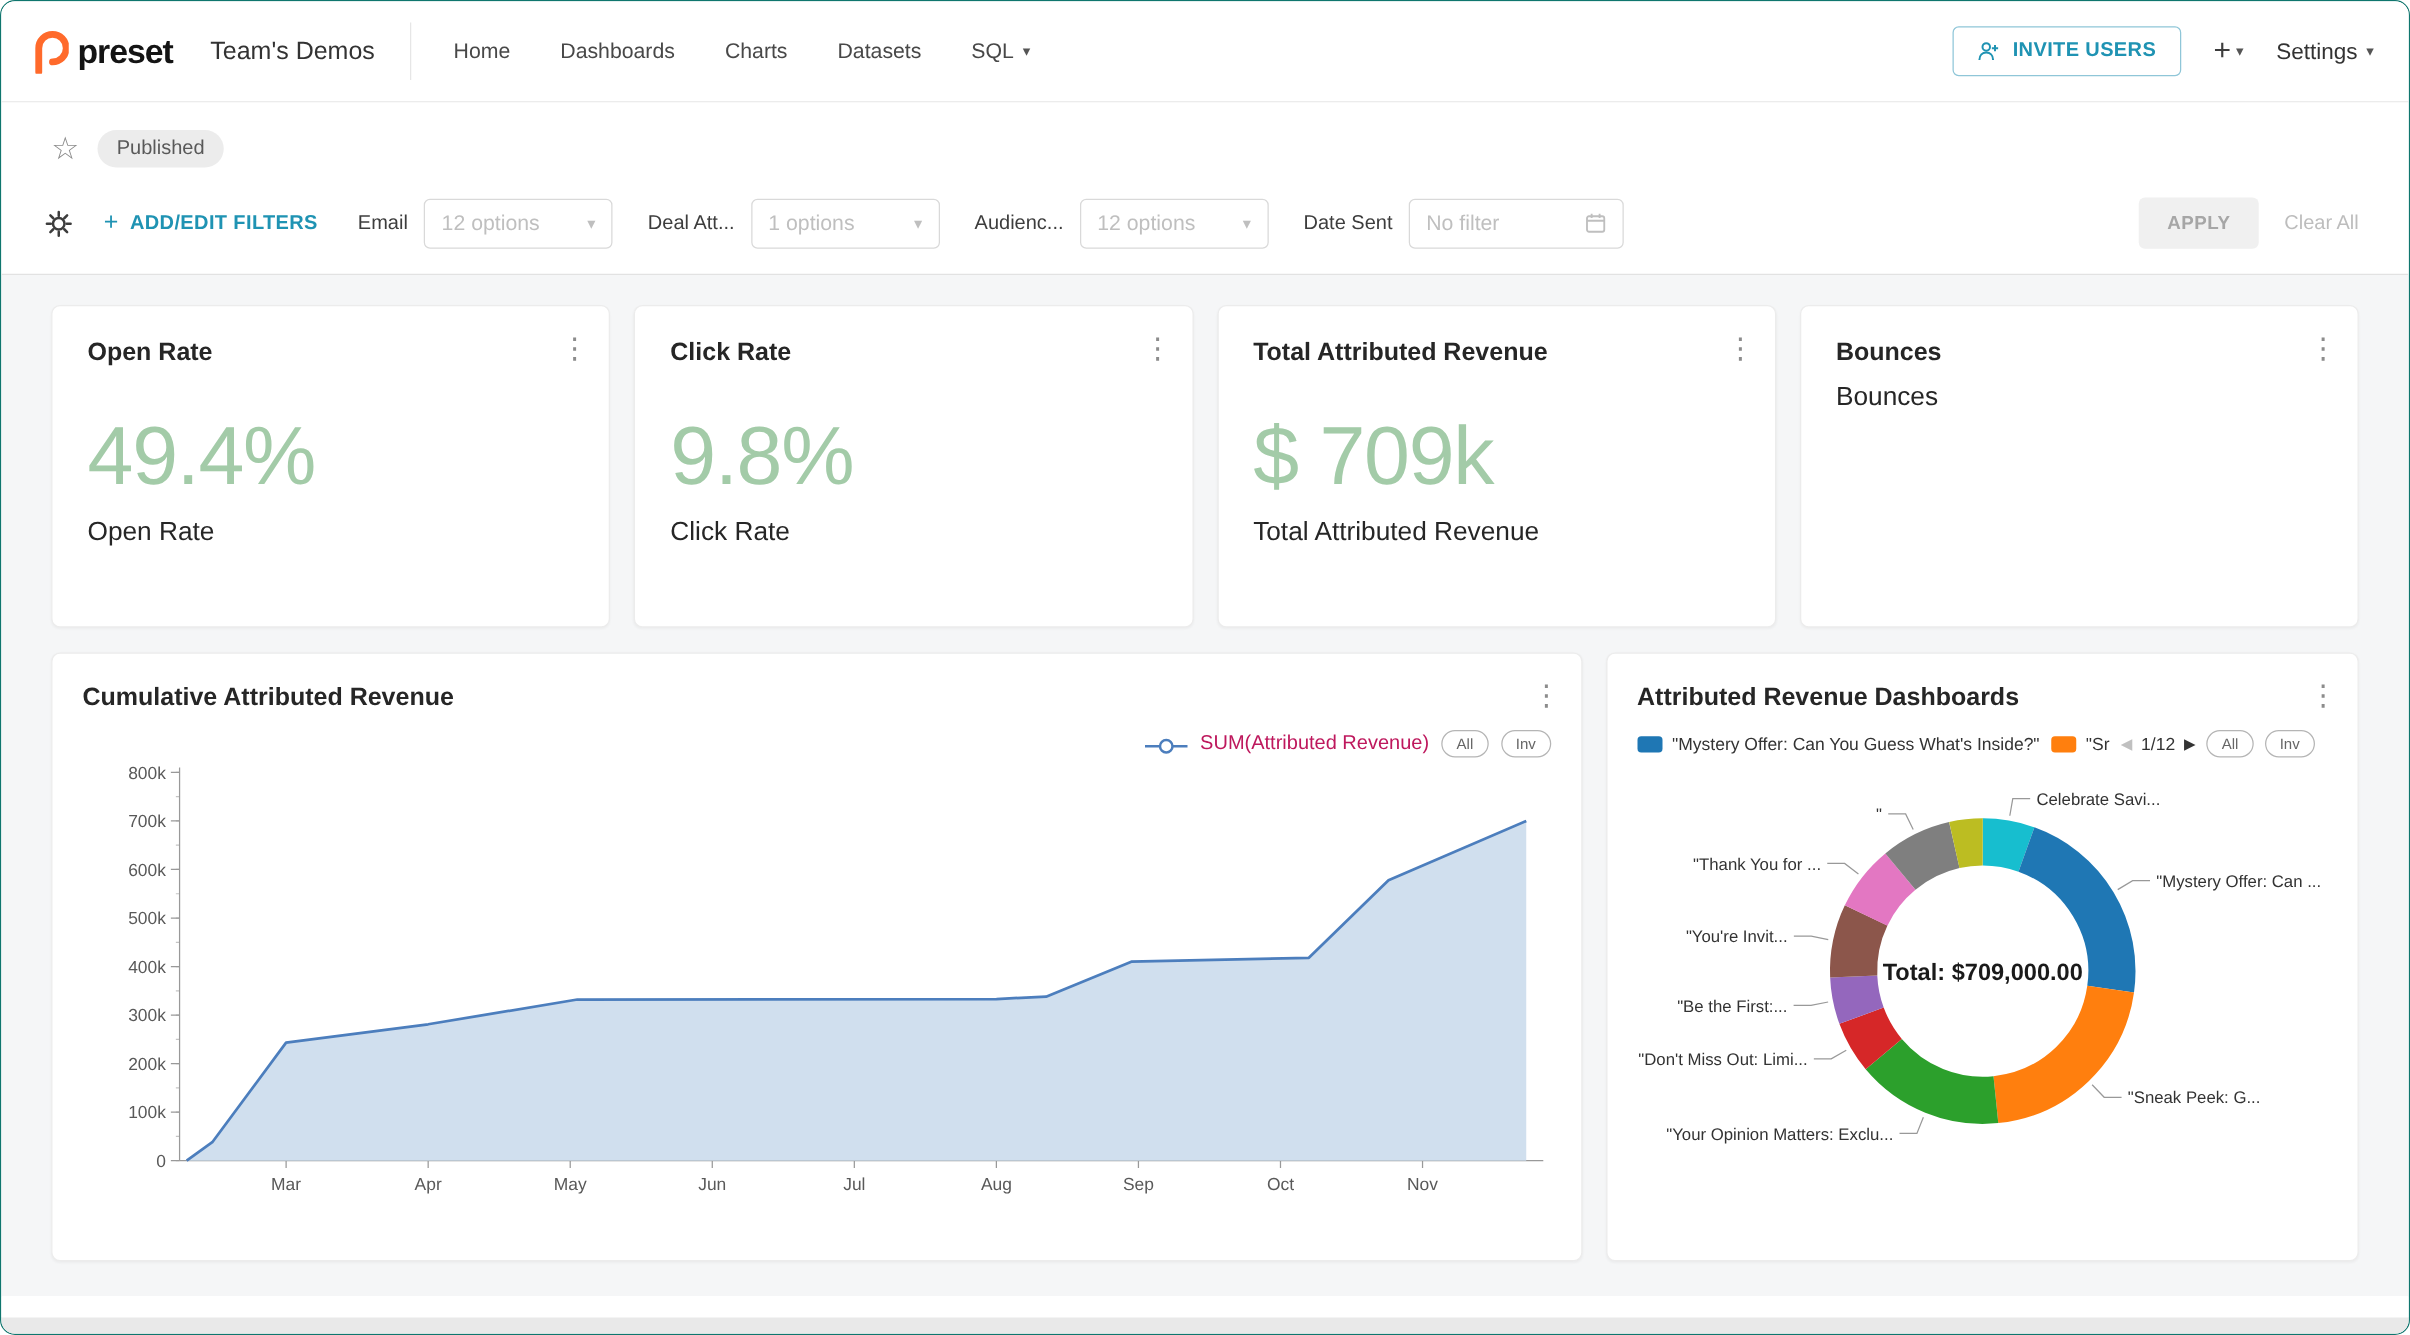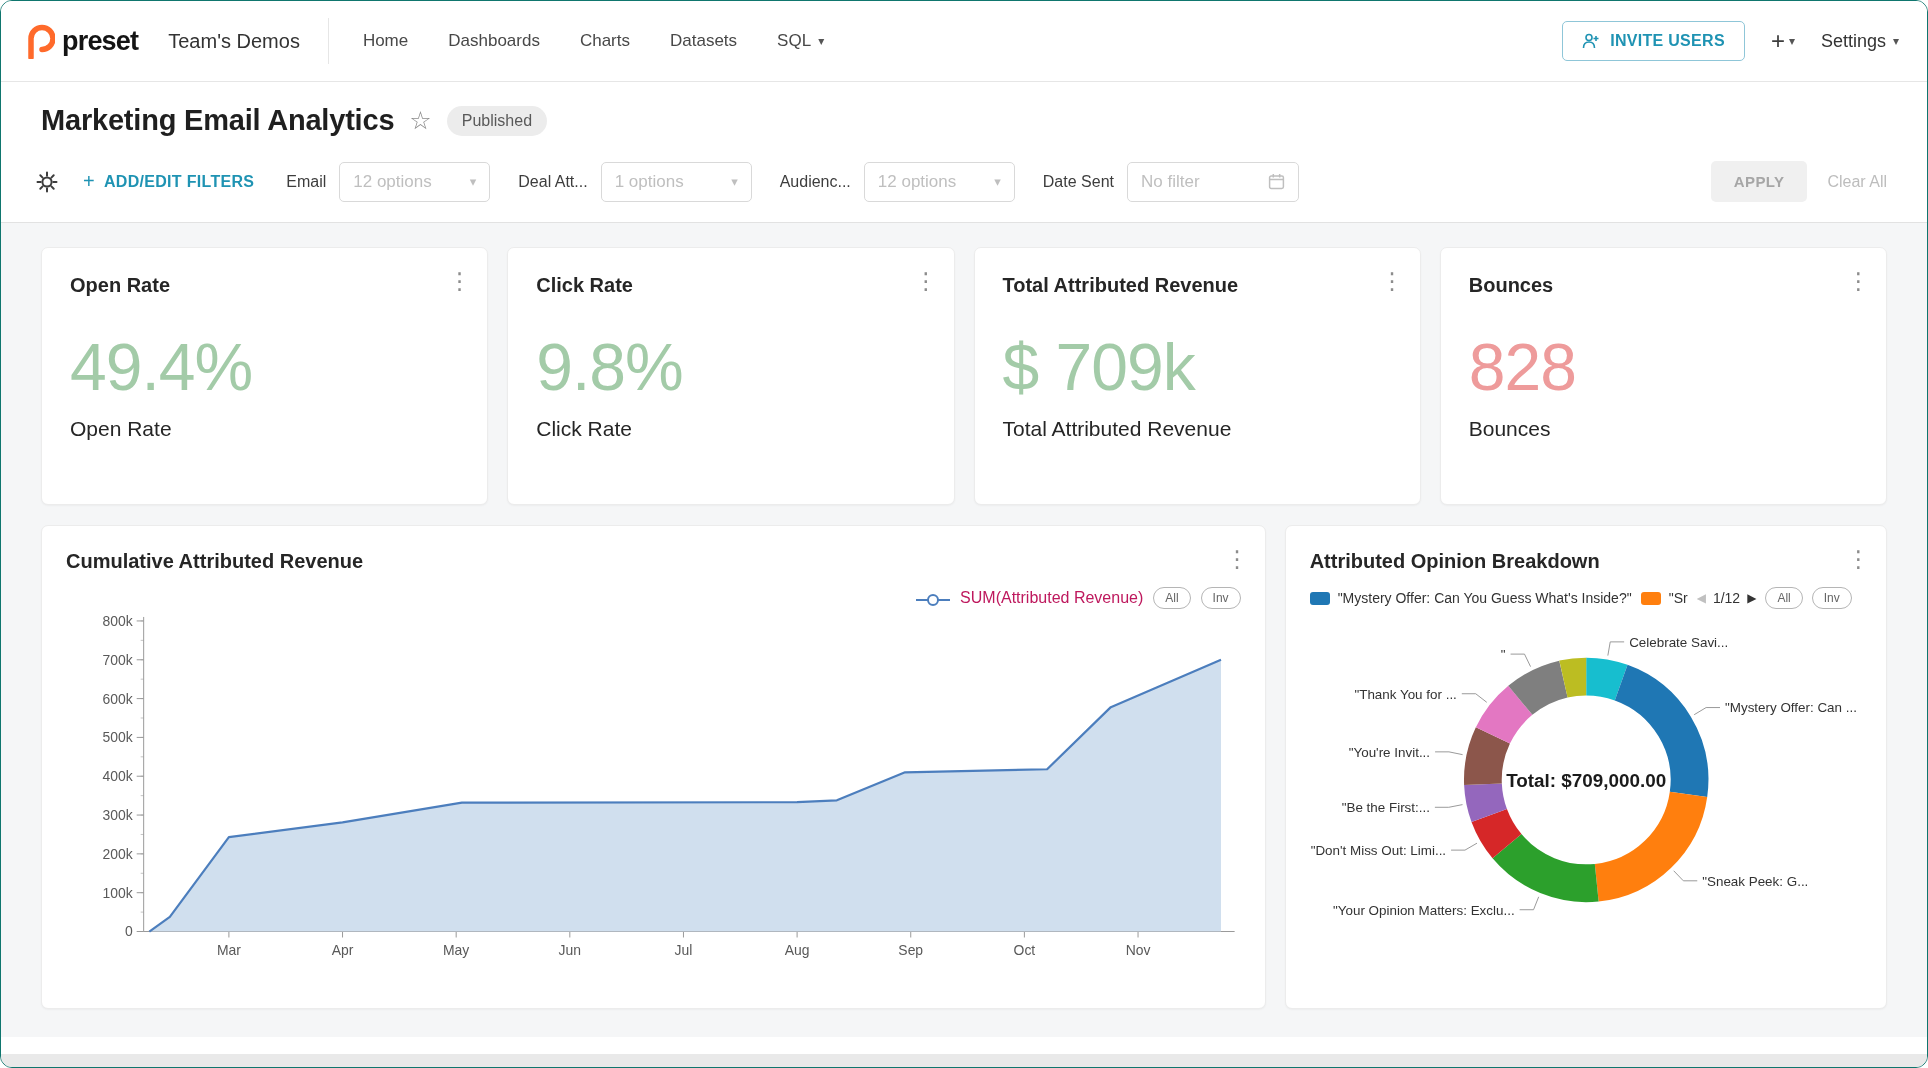--- a/index.html
+++ b/index.html
@@ -139,21 +139,20 @@
       </div>
       <div class="settings-menu">
         <span>Settings</span>
         <span class="caret">▾</span>
       </div>
     </div>
   </header>
 
   <section class="dash-header">
     <div class="dash-title-wrap">
-      <h1 class="dash-title">Marketing Email Analytics</h1>
       <button class="star">☆</button>
       <button class="badge">Published</button>
     </div>
   </section>
 
   <section class="filter-bar">
     <button class="gear-btn">
       <span>
         <svg width="24" height="24" viewBox="0 0 24 24" fill="none" stroke="#3d3d3d" stroke-width="2" stroke-linecap="round">
           <circle cx="12" cy="12" r="4.6"></circle>
@@ -231,21 +230,20 @@
       <div class="card kpi-card">
         <h3 class="kpi-title">Total Attributed Revenue</h3>
         <button class="kebab">⋮</button>
         <div class="kpi-value" style="color: rgb(163, 203, 168);">$ 709k</div>
         <div class="kpi-sub">Total Attributed Revenue</div>
       </div>
 
       <div class="card kpi-card">
         <h3 class="kpi-title">Bounces</h3>
         <button class="kebab">⋮</button>
-        <div class="kpi-value" style="color: rgb(238, 155, 155);">828</div>
         <div class="kpi-sub">Bounces</div>
       </div>
 
     </div>
 
     <div class="charts-row">
 
       <div class="card chart-card">
         <h3 class="chart-title">Cumulative Attributed Revenue</h3>
         <button class="kebab">⋮</button>
@@ -319,21 +317,21 @@
               <text x="962.7848898216159" y="348" text-anchor="middle" font-size="14" fill="#595959">Oct</text>
               <line x1="1076.9506820566633" y1="324" x2="1076.9506820566633" y2="330" stroke="#999" stroke-width="1"></line>
               <text x="1076.9506820566633" y="348" text-anchor="middle" font-size="14" fill="#595959">Nov</text>
               <path d="M83.7 324.0 L104.3 309.2 L163.6 229.2 L277.8 214.4 L397.7 194.5 L734.5 194.1 L774.4 192.2 L842.9 164.1 L985.6 161.0 L1049.6 98.6 L1160.3 51.0 L 1160.3 324 L 83.7 324 Z" fill="#cbdcec" fill-opacity="0.9" stroke="none"></path>
               <path d="M83.7 324.0 L104.3 309.2 L163.6 229.2 L277.8 214.4 L397.7 194.5 L734.5 194.1 L774.4 192.2 L842.9 164.1 L985.6 161.0 L1049.6 98.6 L1160.3 51.0" fill="none" stroke="#4c7ebd" stroke-width="2.2" stroke-linejoin="round"></path>
             </svg>
         </div>
       </div>
 
       <div class="card chart-card">
-        <h3 class="chart-title">Attributed Opinion Breakdown</h3>
+        <h3 class="chart-title">Attributed Revenue Dashboards</h3>
         <button class="kebab">⋮</button>
         <div class="legend-row donut-legend">
           <div class="legend-item" style="max-width:330px;">
             <span class="swatch" style="background-color: rgb(31, 119, 180);"></span>
             <span class="legend-label">"Mystery Offer: Can You Guess What's Inside?"</span>
           </div>
           <div class="legend-item">
             <span class="swatch" style="background-color: rgb(255, 127, 14);"></span>
             <span class="legend-label">"Sr</span>
           </div>

